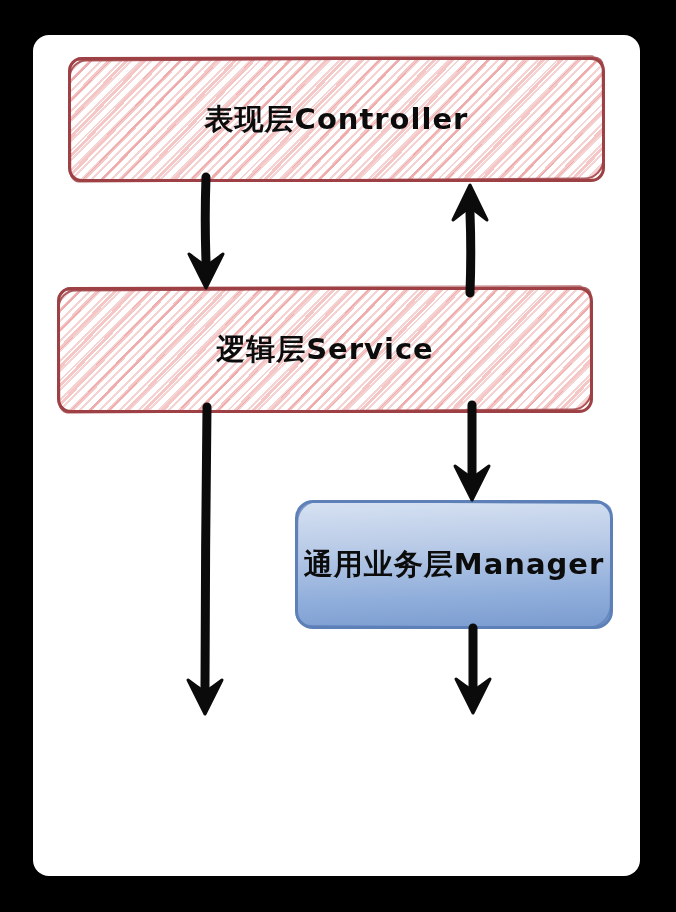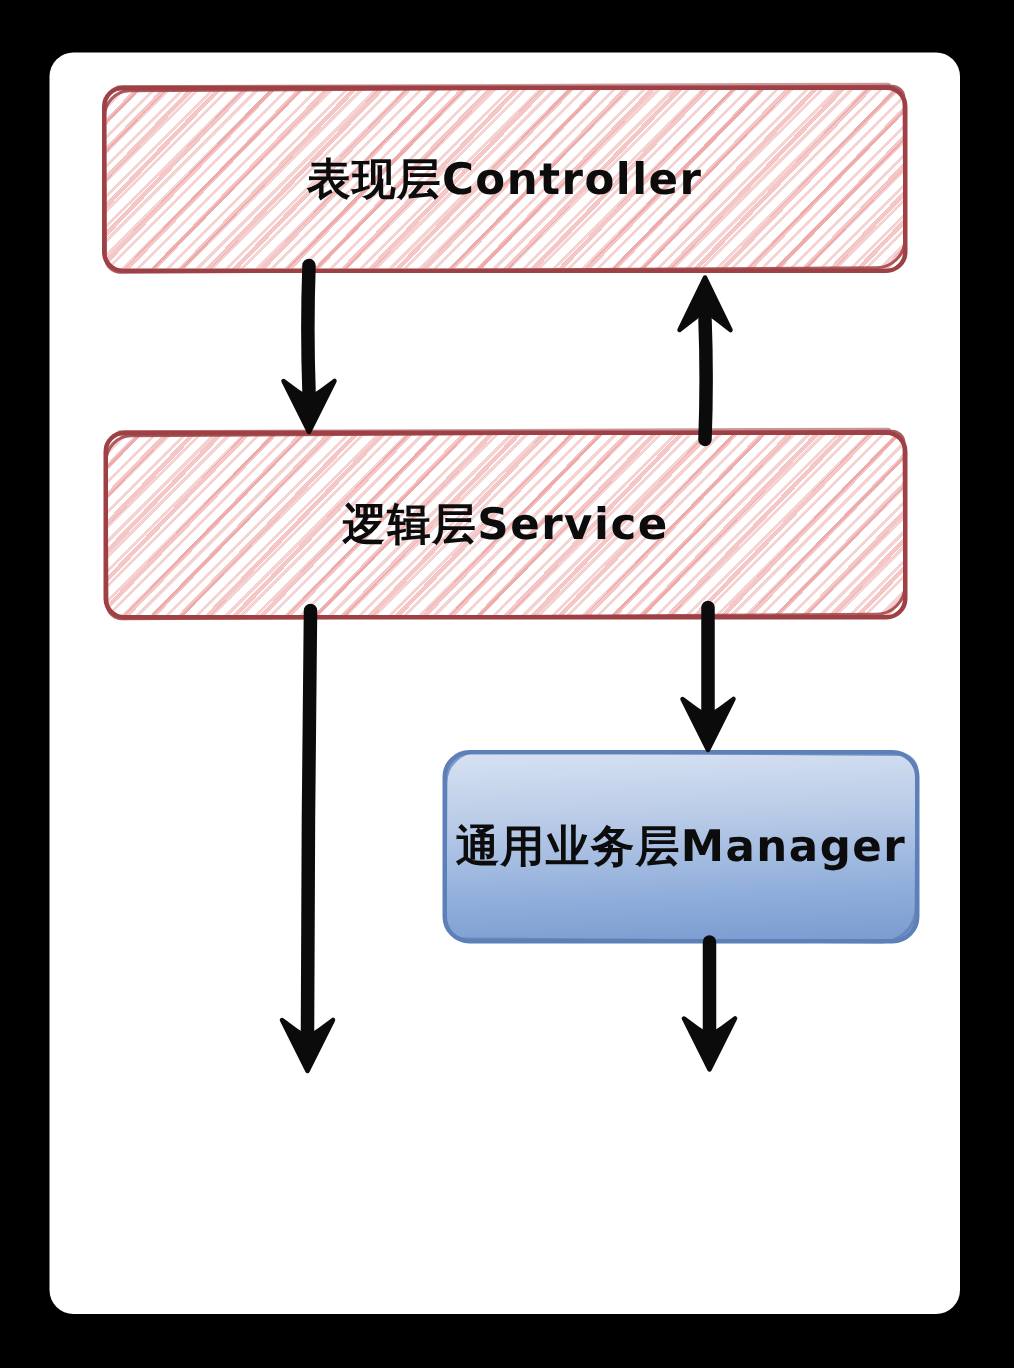--- a/index.html
+++ b/index.html
@@ -37,21 +37,21 @@
     background:linear-gradient(178deg,#d6e1f2 0%,#bccde8 32%,#90aedb 74%,#7b9cd0 100%);
   }
   .box.blue::after{
     content:"";position:absolute;inset:-2px;pointer-events:none;
     border:2px solid rgba(93,128,184,0.75);
     border-radius:22px 12px 24px 14px;
     transform:rotate(0.4deg);
   }
 
   #node-controller{left:68px;top:57px;width:537px;height:125px;}
-  #node-service{left:69px;top:287px;width:536px;height:126px;}
+  #node-service{left:57px;top:287px;width:536px;height:126px;}
   #node-manager{left:295px;top:500px;width:318px;height:129px;}
   #node-dao{left:76px;top:714px;width:537px;height:131px;}
 
   .arrows{position:absolute;left:0;top:0;width:676px;height:912px;pointer-events:none;}
   .arrows .shaft{stroke:#0b0b0b;stroke-width:9;stroke-linecap:round;fill:none;}
   .arrows .head{fill:#0b0b0b;stroke:#0b0b0b;stroke-width:3;stroke-linejoin:round;}
 </style>
 </head>
 <body>
 

